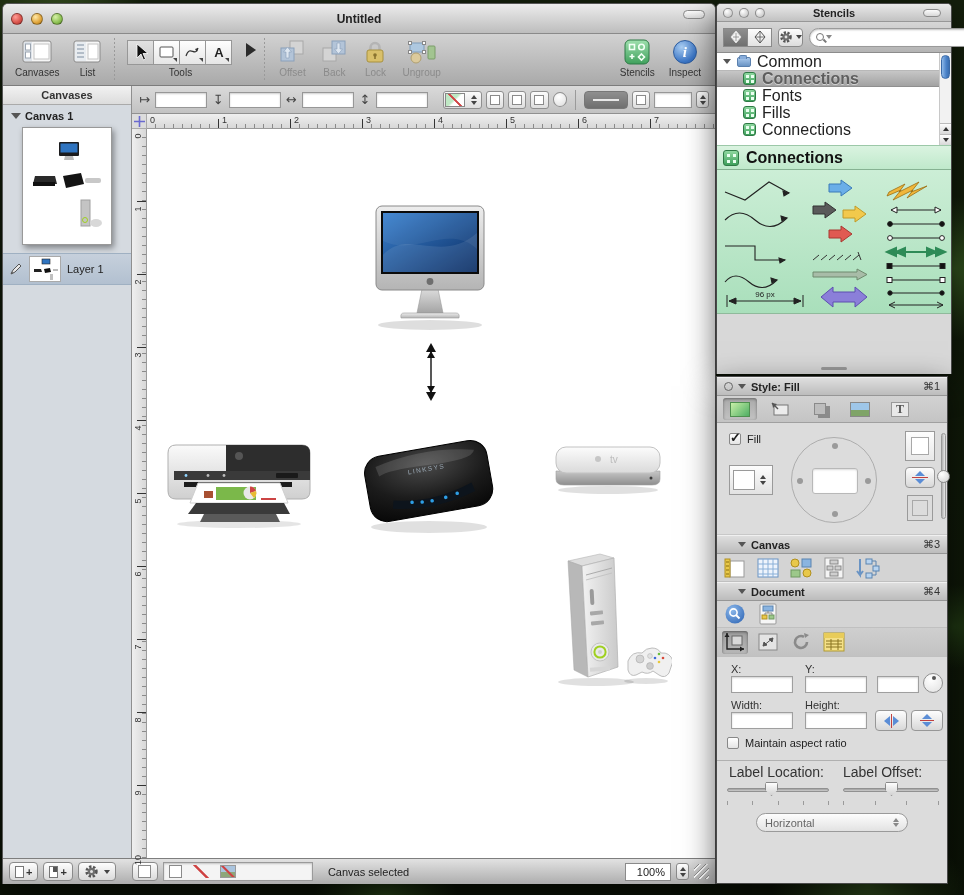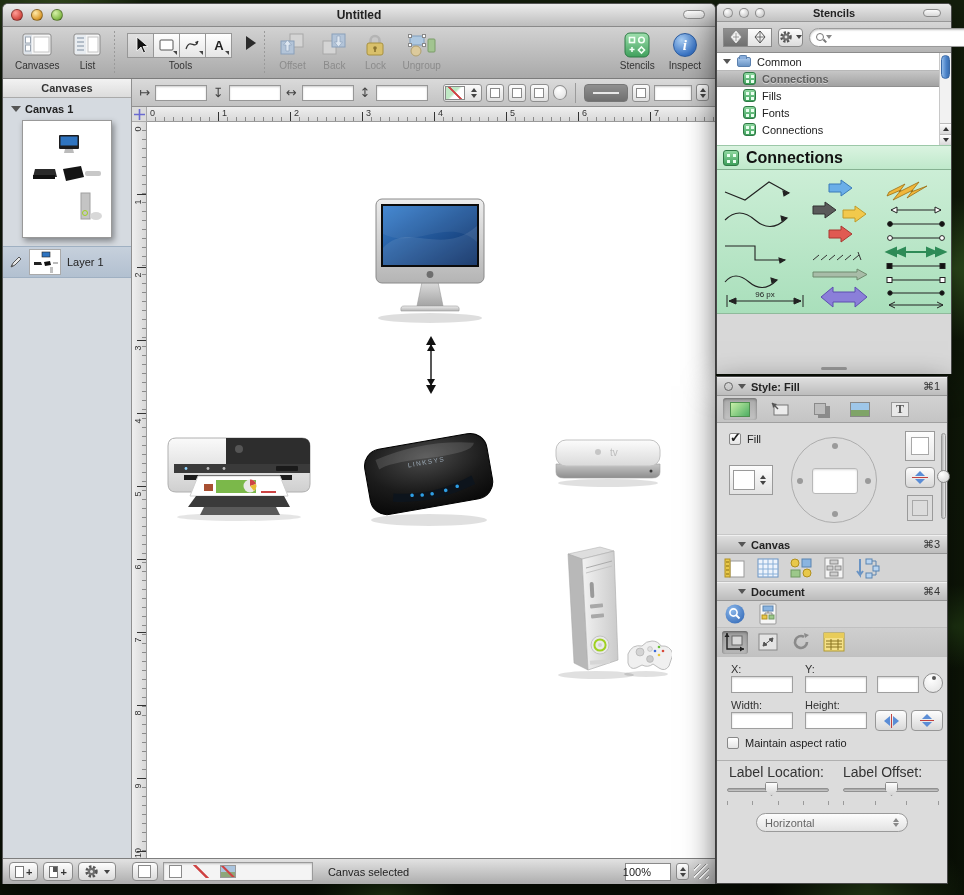--- a/index.html
+++ b/index.html
@@ -9,21 +9,21 @@
  background:
   radial-gradient(ellipse 140px 90px at 6% 2%, #3e5a24 0%, transparent 65%),
   radial-gradient(ellipse 160px 100px at 90% 99%, #2e4a1c 0%, transparent 60%),
   radial-gradient(ellipse 120px 80px at 40% 100%, #233c14 0%, transparent 60%),
   radial-gradient(ellipse 100px 120px at 99% 30%, #31511e 0%, transparent 60%),
   radial-gradient(ellipse 90px 70px at 99% 70%, #1e3512 0%, transparent 60%),
   linear-gradient(#141f0c,#0b1206)}
 .win{position:absolute;box-shadow:0 10px 30px rgba(0,0,0,.6)}
 
 #mainwin{left:2px;top:3px;width:714px;height:881px;border-radius:6px 6px 0 0;background:#c9c9c9;display:flex;flex-direction:column;border:1px solid #555;border-bottom:none}
-.titlebar{height:23px;background:linear-gradient(#ececec,#bdbdbd);border-bottom:1px solid #8a8a8a;border-radius:5px 5px 0 0;display:flex;align-items:center;position:relative}
+.titlebar{height:30px;background:linear-gradient(#ececec,#bdbdbd);border-bottom:1px solid #8a8a8a;border-radius:5px 5px 0 0;display:flex;align-items:center;position:relative}
 .tl{width:12px;height:12px;border-radius:50%;margin-left:8px;border:1px solid rgba(0,0,0,.35)}
 .tl.red{background:radial-gradient(circle at 35% 30%,#ff9d96,#d8534a 60%,#a33)}
 .tl.yel{background:radial-gradient(circle at 35% 30%,#ffe9a8,#e0a43a 60%,#a87416)}
 .tl.grn{background:radial-gradient(circle at 35% 30%,#d6f0a8,#8dc153 60%,#5d8a2a)}
 .tl.off{background:radial-gradient(circle at 35% 30%,#fff,#cfcfcf 70%,#aaa)}
 .wtitle{position:absolute;left:0;right:0;text-align:center;font-size:12px;font-weight:bold;color:#222}
 .minipill{position:absolute;right:10px;top:6px;width:22px;height:9px;border:1px solid #8a8a8a;border-radius:5px;background:linear-gradient(#fbfbfb,#d8d8d8)}
 .toolbar{height:52px;background:linear-gradient(#d2d2d2,#a9a9a9);border-bottom:1px solid #7c7c7c;display:flex;align-items:flex-start;padding-top:3px}
 .tbtn{display:flex;flex-direction:column;align-items:center;margin:0 7px;font-size:10px;color:#333}
 .tbtn .ic{height:30px;display:flex;align-items:center;justify-content:center}
@@ -78,35 +78,35 @@
 .statusbar{height:26px;background:linear-gradient(#e2e2e2,#adadad);border-top:1px solid #7e7e7e;display:flex;align-items:center;gap:5px;padding:0 6px;font-size:11px;color:#222}
 .sbtn{height:19px;border:1px solid #8a8a8a;border-radius:4px;background:linear-gradient(#fdfdfd,#dadada);display:flex;align-items:center;justify-content:center;gap:2px;padding:0 5px}
 .pageic{width:9px;height:12px;border:1px solid #777;background:#fff;position:relative}
 .pageic.dark::after{content:"";position:absolute;right:0;top:0;width:4px;height:5px;background:#555}
 .plus{font-size:11px;font-weight:bold;color:#333}
 .dda{width:0;height:0;border-left:3px solid transparent;border-right:3px solid transparent;border-top:4px solid #444;margin-left:3px}
 .swell{height:19px;border:1px solid #9a9a9a;background:#f4f4f4;box-shadow:inset 0 1px 2px rgba(0,0,0,.2);display:flex;align-items:center;gap:6px;padding:0 5px}
 .cell1{width:13px;height:13px;border:1px solid #8a8a8a;background:#fff}
 .cell2{width:26px;height:13px;background:linear-gradient(45deg,transparent 44%,#cf4242 47%,#cf4242 53%,transparent 56%)}
 .cell3{width:16px;height:13px;border:1px solid #9a9a9a;background:linear-gradient(45deg,transparent 40%,#cf4242 46%,#cf4242 52%,transparent 58%),linear-gradient(#aac4de 50%,#8ea67a 50%)}
-.zoomf{width:46px;height:18px;border:1px solid #8a8a8a;background:#fff;display:flex;align-items:center;justify-content:flex-end;padding-right:19px;font-size:11px}
+.zoomf{width:46px;height:18px;border:1px solid #8a8a8a;background:#fff;display:flex;align-items:center;justify-content:flex-end;padding-right:5px;font-size:11px}
 .grip{width:15px;height:15px;background:repeating-linear-gradient(135deg,transparent 0 3px,#909090 3px 4px,#fdfdfd 4px 5px)}
 
 #stwin{left:716px;top:3px;width:236px;height:371px;border-radius:5px 5px 0 0;background:#e6e6e6;border:1px solid #4a4a4a;border-bottom:none;display:flex;flex-direction:column}
 .stitle{height:18px;background:linear-gradient(#e9e9e9,#c2c2c2);border-bottom:1px solid #979797;border-radius:4px 4px 0 0;display:flex;align-items:center;position:relative}
 .tl.sm{width:10px;height:10px;margin-left:6px}
 .stbar{height:31px;background:linear-gradient(#d6d6d6,#b4b4b4);border-bottom:1px solid #8c8c8c;display:flex;align-items:center;gap:6px;padding:0 6px}
 .seg2{width:25px;height:19px;border:1px solid #8a8a8a;display:flex;align-items:center;justify-content:center;background:linear-gradient(#fcfcfc,#e2e2e2)}
 .seg2.sel{background:linear-gradient(#8f8f8f,#707070)}
 .gearbtn{width:34px;height:19px;border:1px solid #8a8a8a;border-radius:4px;background:linear-gradient(#fcfcfc,#dcdcdc);display:flex;align-items:center;justify-content:center}
 .search{flex:1;height:19px;border:1px solid #9a9a9a;border-radius:10px;background:#fff;box-shadow:inset 0 1px 2px rgba(0,0,0,.25);display:flex;align-items:center;padding:0 6px;gap:2px}
 .mag{width:8px;height:8px;border:1.5px solid #777;border-radius:50%;position:relative;flex:none}
 .mag::after{content:"";position:absolute;left:6px;top:6px;width:4px;height:1.5px;background:#777;transform:rotate(45deg)}
 .search input{border:none;outline:none;flex:1;min-width:0;font-size:11px;background:transparent}
-.stlist{height:92px;background:#fff;position:relative;overflow:hidden;font-size:11px;color:#222}
+.stlist{height:92px;background:#fff;position:relative;overflow:hidden;font-size:16px;color:#222}
 .strow{height:17px;display:flex;align-items:center;gap:6px;padding-left:26px}
 .strow.folder{padding-left:6px}
 .strow.sel{background:linear-gradient(#c6c6c6,#a2a2a2);border-top:1px solid #b8b8b8;border-bottom:1px solid #8f8f8f;color:#5e5e5e;font-weight:bold;text-shadow:0 1px 0 rgba(255,255,255,.5)}
 .stic{width:13px;height:13px;border-radius:3px;background:linear-gradient(#8fd8a0,#3fa05c);border:1px solid #2e7a45;position:relative;flex:none}
 .stic::before{content:"";position:absolute;left:2px;top:2px;width:3px;height:3px;background:#eafff0;box-shadow:5px 0 0 #eafff0,0 5px 0 #eafff0,5px 5px 0 #eafff0}
 .stic.lg{width:16px;height:16px}.stic.lg::before{left:3px;top:3px;box-shadow:6px 0 0 #eafff0,0 6px 0 #eafff0,6px 6px 0 #eafff0}
 .fold{width:14px;height:10px;background:linear-gradient(#a8c8ec,#6a94c4);border:1px solid #5a80ae;border-radius:2px;position:relative;flex:none}
 .fold::before{content:"";position:absolute;top:-3px;left:1px;width:6px;height:3px;background:#88addc;border:1px solid #5a80ae;border-bottom:none;border-radius:2px 2px 0 0}
 .vsb{position:absolute;right:0;top:0;bottom:0;width:12px;background:#f2f2f2;border-left:1px solid #c8c8c8}
 .vsb .th{position:absolute;left:1px;top:2px;width:9px;height:24px;border-radius:5px;background:linear-gradient(to right,#8db8e8,#4a82c8 60%,#3b6eb0);border:1px solid #3a6aa8}
@@ -678,25 +678,25 @@
         <span class="tri sm"></span>
         <span class="fold"></span>
         <span>Common</span>
       </div>
       <div class="strow sel">
         <span class="stic"></span>
         <span>Connections</span>
       </div>
       <div class="strow">
         <span class="stic"></span>
-        <span>Fills</span>
+        <span>Fonts</span>
       </div>
       <div class="strow">
         <span class="stic"></span>
-        <span>Fonts</span>
+        <span>Fills</span>
       </div>
       <div class="strow">
         <span class="stic"></span>
         <span>Connections</span>
       </div>
       <div class="vsb">
         <span class="th"></span>
         <span class="ar up">
             <i></i>
           </span>

